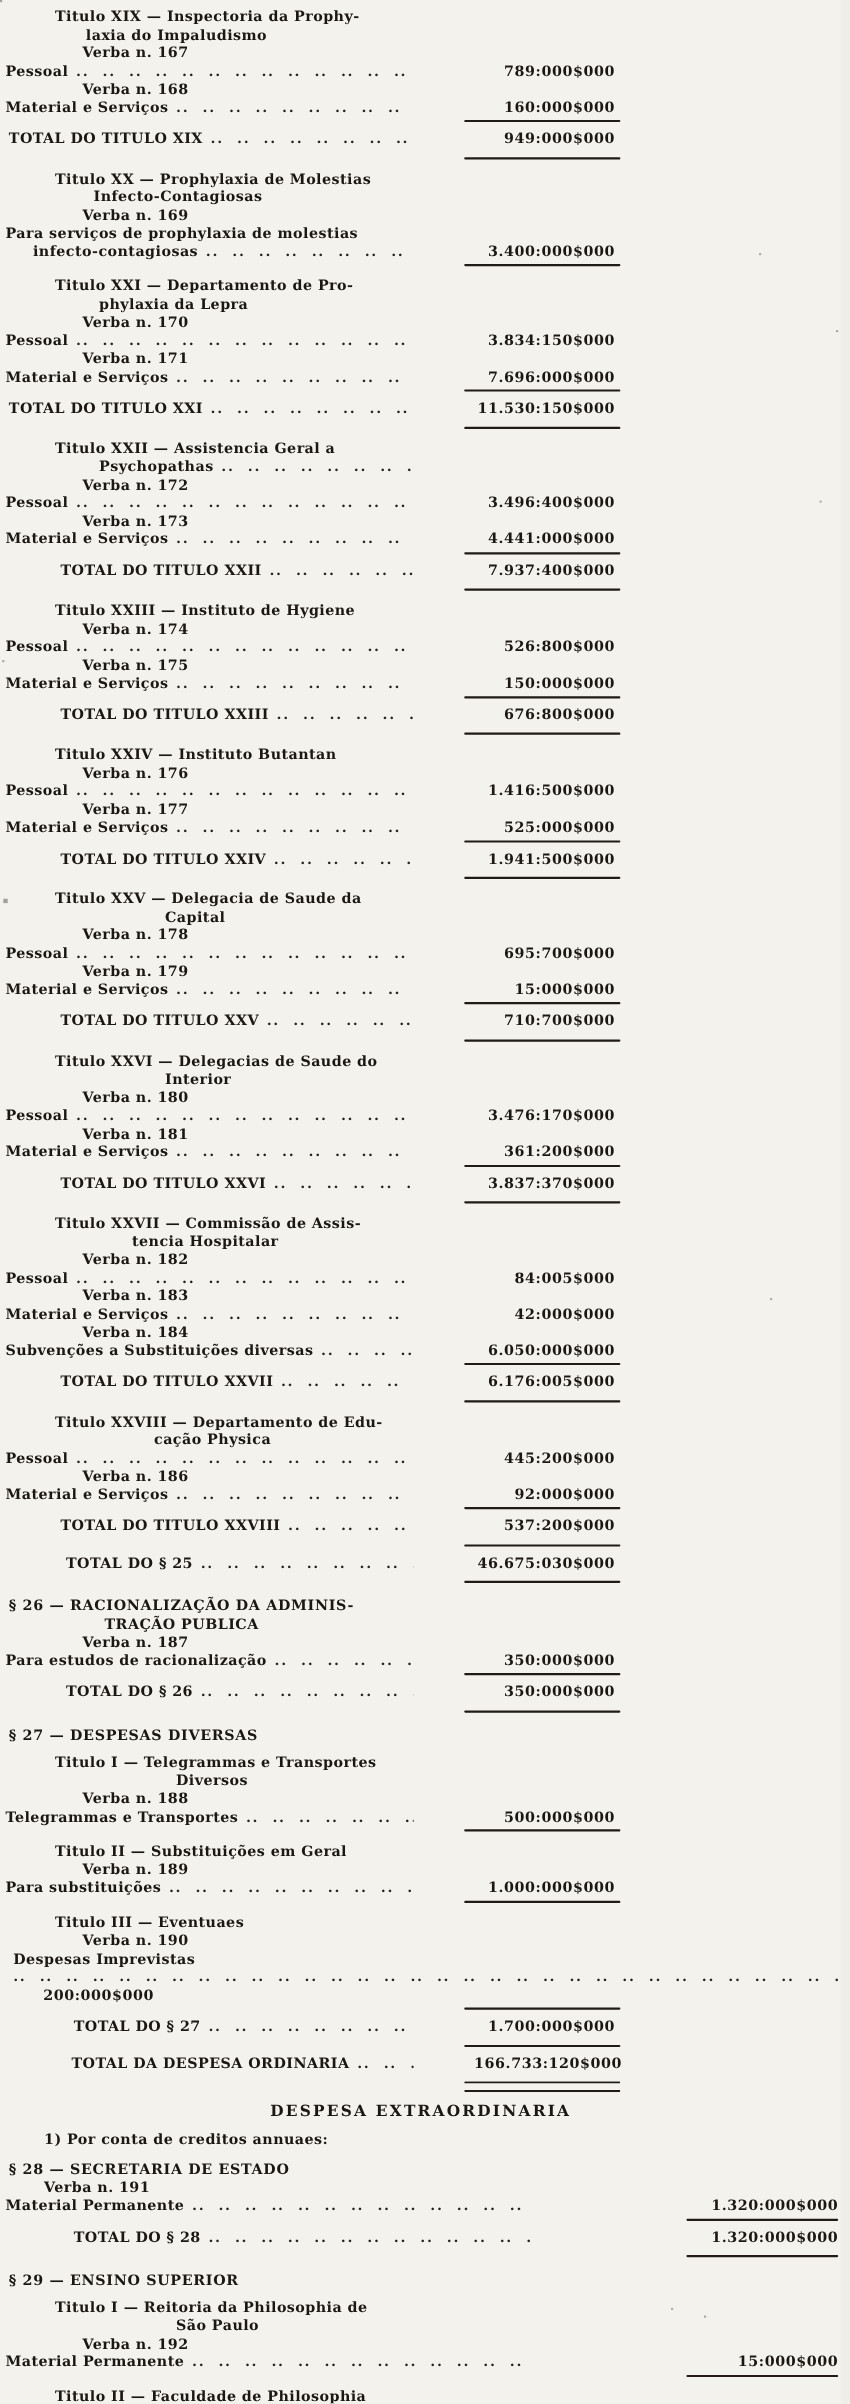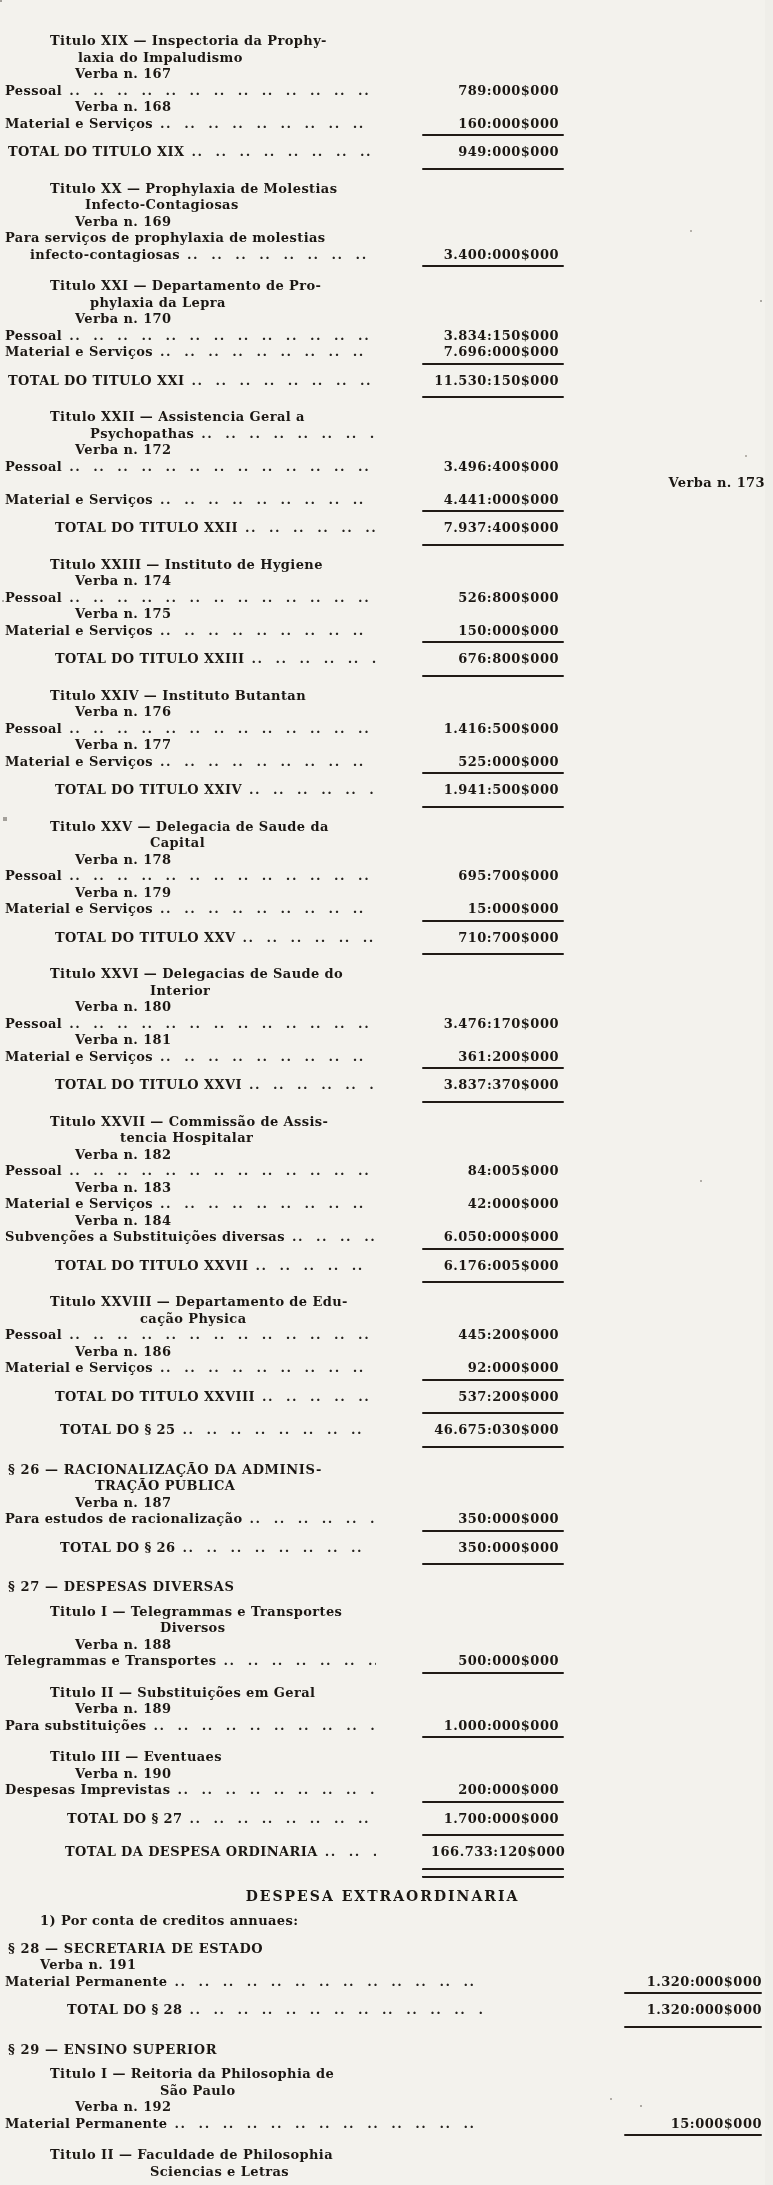--- a/index.html
+++ b/index.html
@@ -9,21 +9,21 @@
     font-family:"DejaVu Serif","Liberation Serif",serif;
     color:#1b1713;
     font-weight:700;
   }
   .page{
     position:relative;
     width:765px;height:2185px;
     overflow:hidden;
     background:#f3f2ed;
     box-sizing:border-box;
-    padding-top:25px;
+    padding-top:0;
   }
   .row{
     display:flex;
     align-items:baseline;
     line-height:16.5px;
     font-size:13px;
     letter-spacing:0.4px;
     white-space:nowrap;
   }
   .txt{white-space:nowrap;}
@@ -133,20 +133,23 @@
         <span class="txt">phylaxia da Lepra</span>
       </div>
       <div class="row role-verba" style="padding-left: 75px;">
         <span class="txt">Verba n. 170</span>
       </div>
       <div class="row role-item" style="padding-left: 5px;">
         <span class="txt">Pessoal</span>
         <span class="leader">.. .. .. .. .. .. .. .. .. .. .. .. .. .. .. .. .. .. .. .. .. .. .. .. .. .. .. .. .. .. .. .. .. .. .. .. .. .. .. .. </span>
         <span class="value main">3.834:150$000</span>
       </div>
+      <div class="row role-verba" style="padding-left: 75px;">
+        <span class="txt">Verba n. 171</span>
+      </div>
       <div class="row role-item" style="padding-left: 5px;">
         <span class="txt">Material e Serviços</span>
         <span class="leader">.. .. .. .. .. .. .. .. .. .. .. .. .. .. .. .. .. .. .. .. .. .. .. .. .. .. .. .. .. .. .. .. .. .. .. .. .. .. .. .. </span>
         <span class="value main">7.696:000$000</span>
       </div>
       <div class="rule-row">
         <div class="rule main"></div>
       </div>
       <div class="row role-total" style="padding-left: 8px;">
         <span class="txt">TOTAL DO TITULO XXI</span>
@@ -165,21 +168,21 @@
         <span class="value main"></span>
       </div>
       <div class="row role-verba" style="padding-left: 75px;">
         <span class="txt">Verba n. 172</span>
       </div>
       <div class="row role-item" style="padding-left: 5px;">
         <span class="txt">Pessoal</span>
         <span class="leader">.. .. .. .. .. .. .. .. .. .. .. .. .. .. .. .. .. .. .. .. .. .. .. .. .. .. .. .. .. .. .. .. .. .. .. .. .. .. .. .. </span>
         <span class="value main">3.496:400$000</span>
       </div>
-      <div class="row role-verba" style="padding-left: 75px; justify-content: flex-end;">
+      <div class="row role-verba" style="padding-left: 75px;">
         <span class="txt">Verba n. 173</span>
       </div>
       <div class="row role-item" style="padding-left: 5px;">
         <span class="txt">Material e Serviços</span>
         <span class="leader">.. .. .. .. .. .. .. .. .. .. .. .. .. .. .. .. .. .. .. .. .. .. .. .. .. .. .. .. .. .. .. .. .. .. .. .. .. .. .. .. </span>
         <span class="value main">4.441:000$000</span>
       </div>
       <div class="rule-row">
         <div class="rule main"></div>
       </div>
@@ -454,21 +457,21 @@
       </div>
       <div class="rule-row">
         <div class="rule main"></div>
       </div>
       <div class="row role-title" style="padding-left: 50px;">
         <span class="txt">Titulo III — Eventuaes</span>
       </div>
       <div class="row role-verba" style="padding-left: 75px;">
         <span class="txt">Verba n. 190</span>
       </div>
-      <div class="row role-item" style="padding-left: 5px;">
+      <div class="row role-item" style="padding-left: 5px; flex-direction: column;">
         <span class="txt">Despesas Imprevistas</span>
         <span class="leader">.. .. .. .. .. .. .. .. .. .. .. .. .. .. .. .. .. .. .. .. .. .. .. .. .. .. .. .. .. .. .. .. .. .. .. .. .. .. .. .. </span>
         <span class="value main">200:000$000</span>
       </div>
       <div class="rule-row">
         <div class="rule main"></div>
       </div>
       <div class="row role-total" style="padding-left: 67px;">
         <span class="txt">TOTAL DO § 27</span>
         <span class="leader">.. .. .. .. .. .. .. .. .. .. .. .. .. .. .. .. .. .. .. .. .. .. .. .. .. .. .. .. .. .. .. .. .. .. .. .. .. .. .. .. </span>

